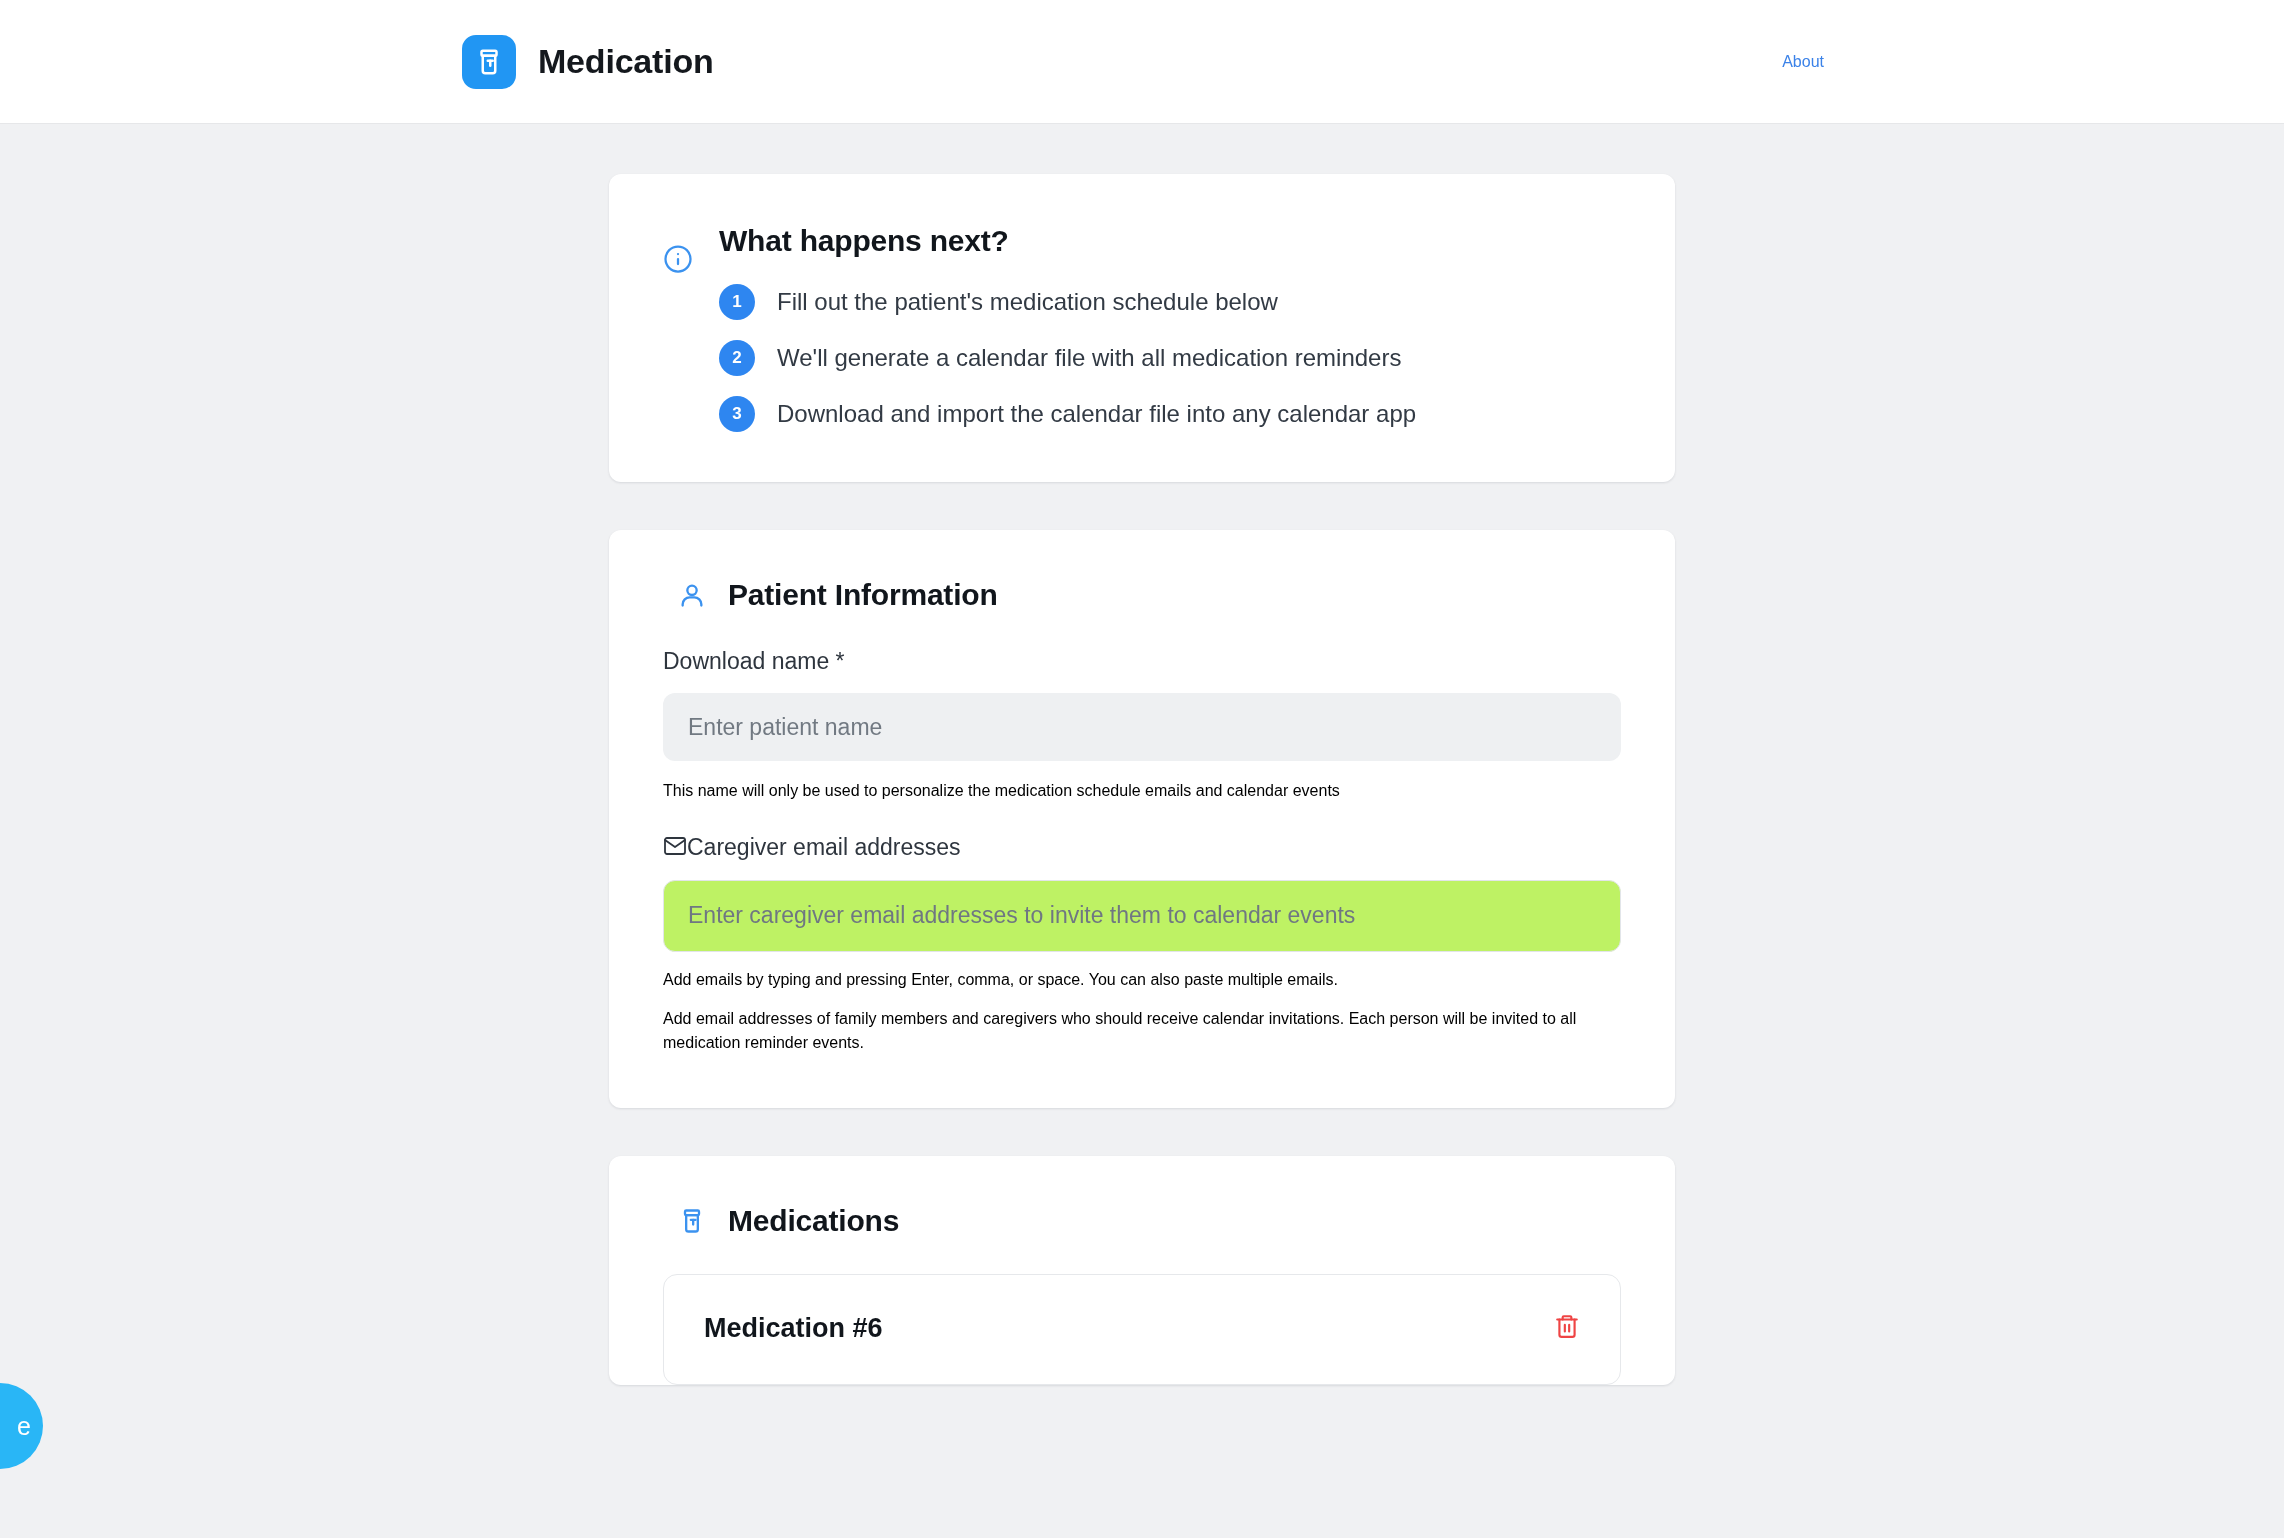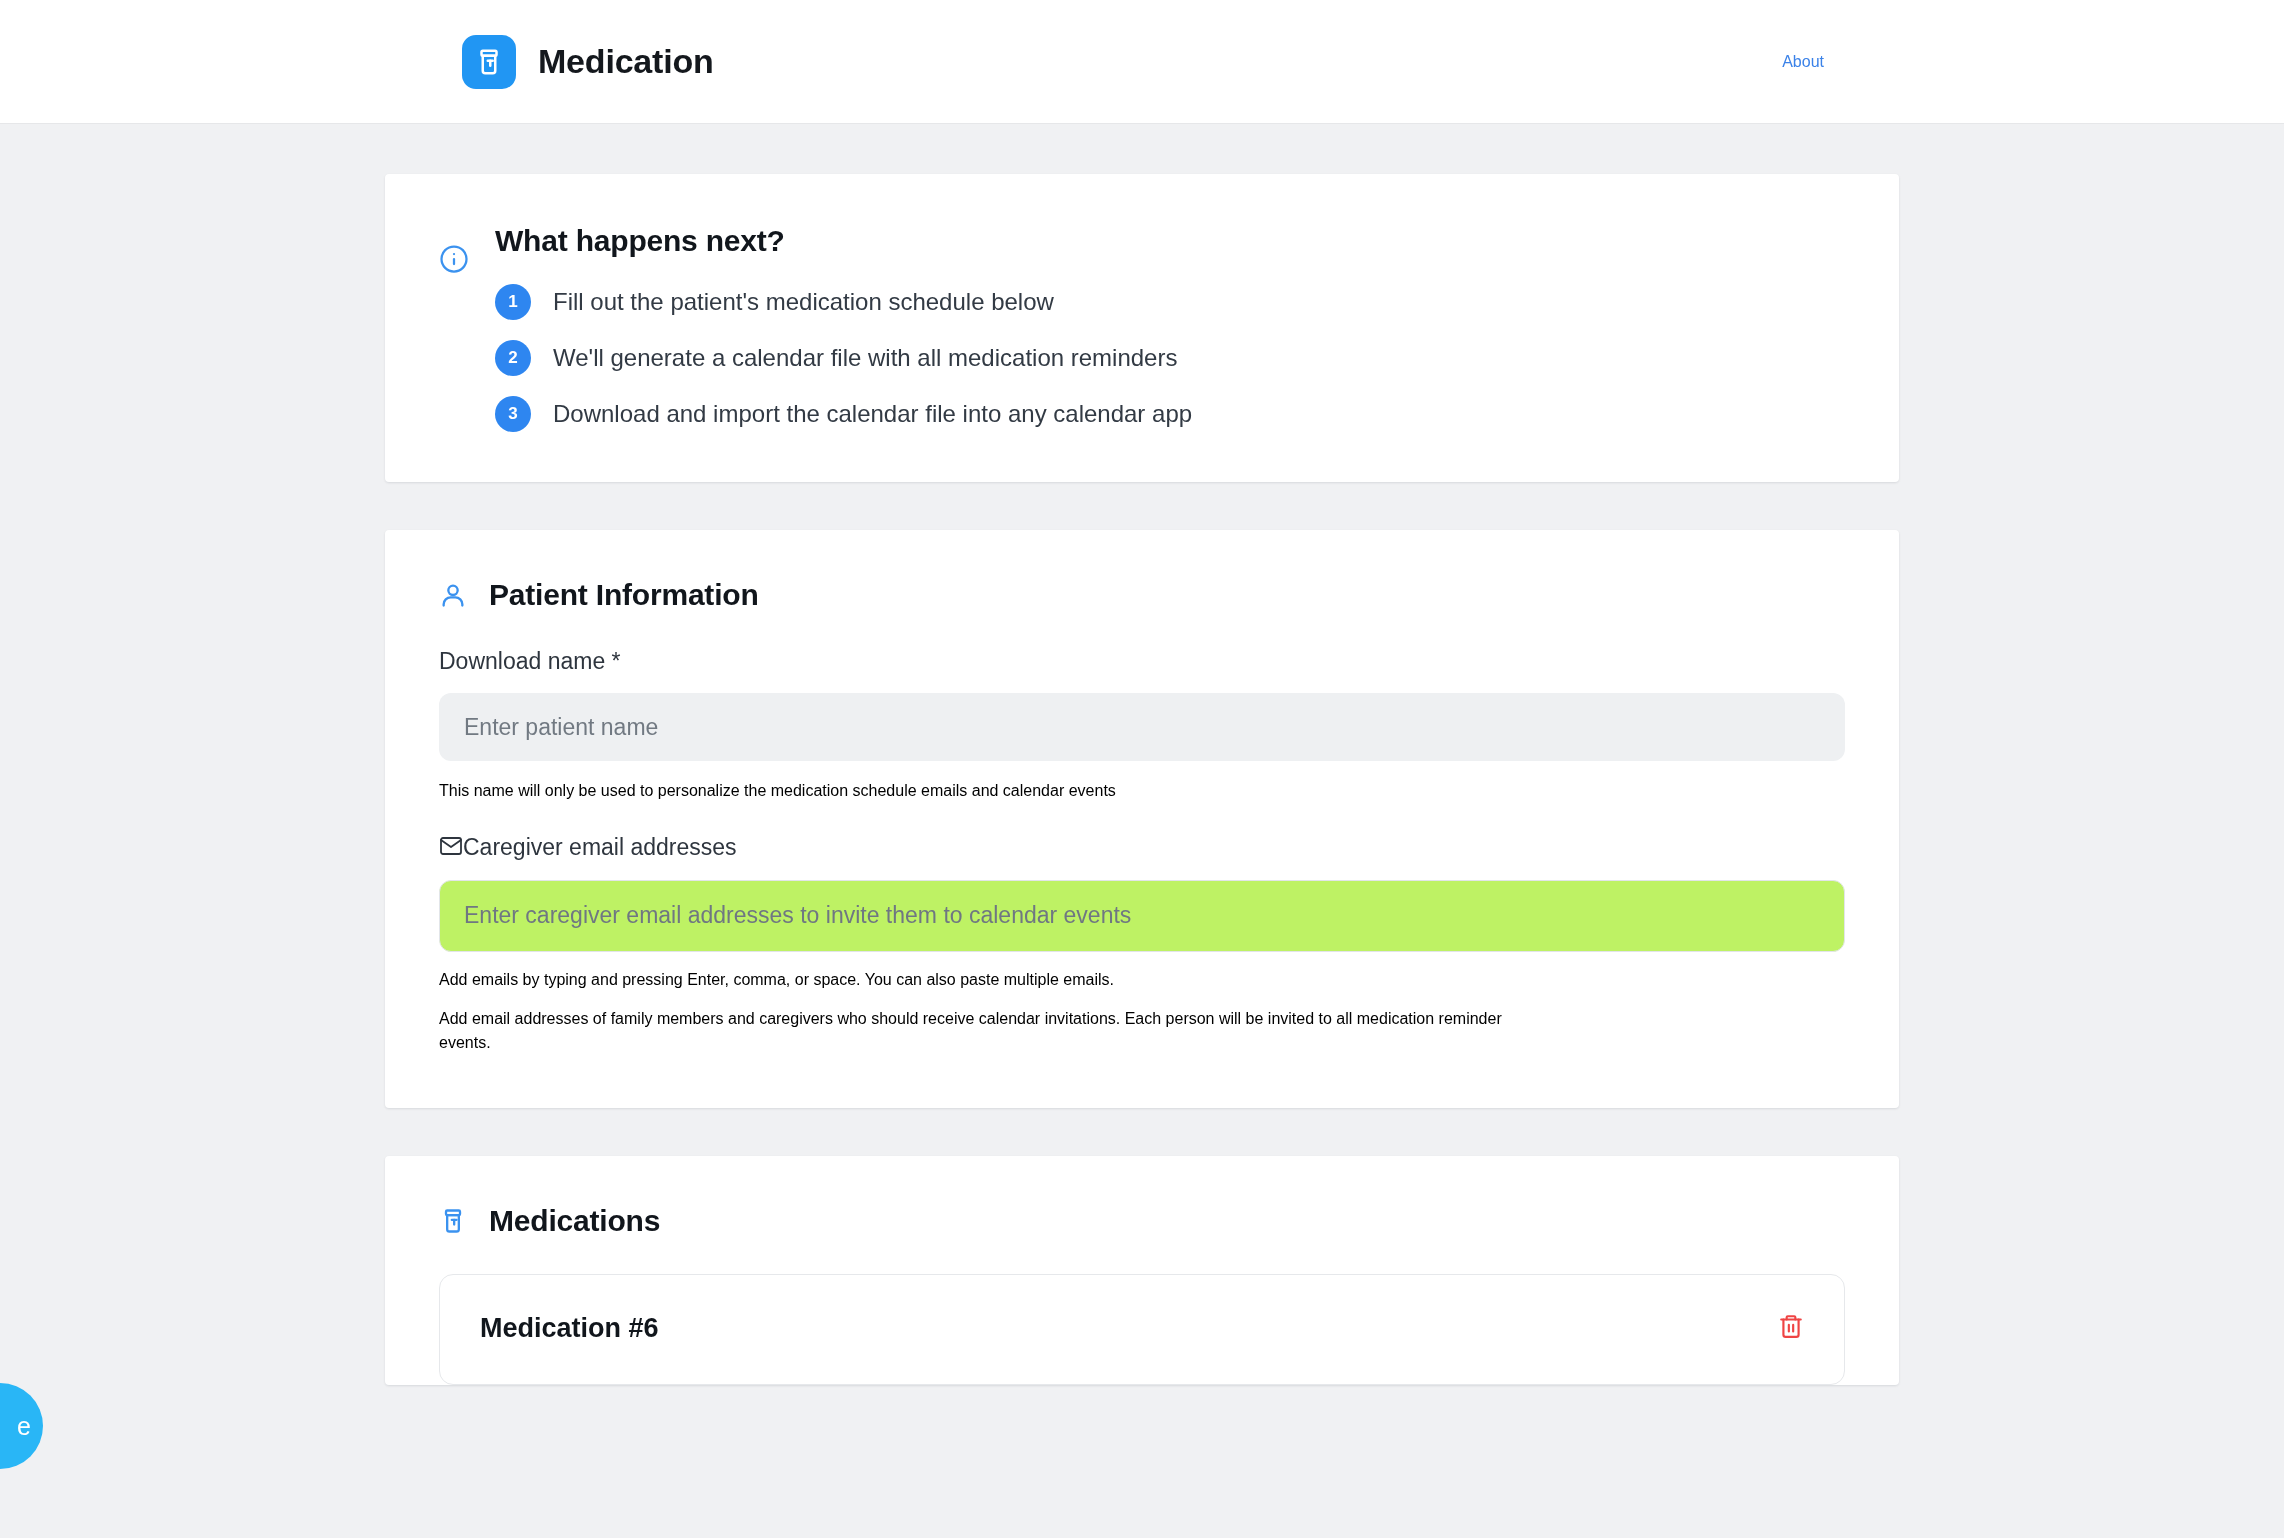--- a/index.html
+++ b/index.html
@@ -64,23 +64,23 @@
 
   
   .page {
     padding-top: 50px;
     display: flex;
     flex-direction: column;
     align-items: center;
     gap: 48px;
   }
   .card {
-    width: 1514px;
+    width: 1066px;
     background: #ffffff;
-    border-radius: 4px;
+    border-radius: 12px;
     box-shadow: 0 1px 3px rgba(16,24,40,0.07), 0 1px 2px rgba(16,24,40,0.04);
   }
 
   
   .next-card { padding: 50px 54px 50px 54px; }
   .next-row {
     display: flex;
     align-items: flex-start;
     gap: 26px;
   }
@@ -115,21 +115,21 @@
   .step-text {
     font-size: 24px;
     color: #323a44;
   }
 
   
   .section-head {
     display: flex;
     align-items: center;
     gap: 22px;
-    padding: 48px 54px 0 54px;
+    padding: 48px 54px 0 69px;
   }
   .section-head-icon { flex: 0 0 auto; display: flex; }
   .section-title {
     font-size: 30px;
     font-weight: 700;
     color: #11161c;
     letter-spacing: -0.2px;
   }
 
   .section-body { padding: 36px 54px 52px 54px; }

